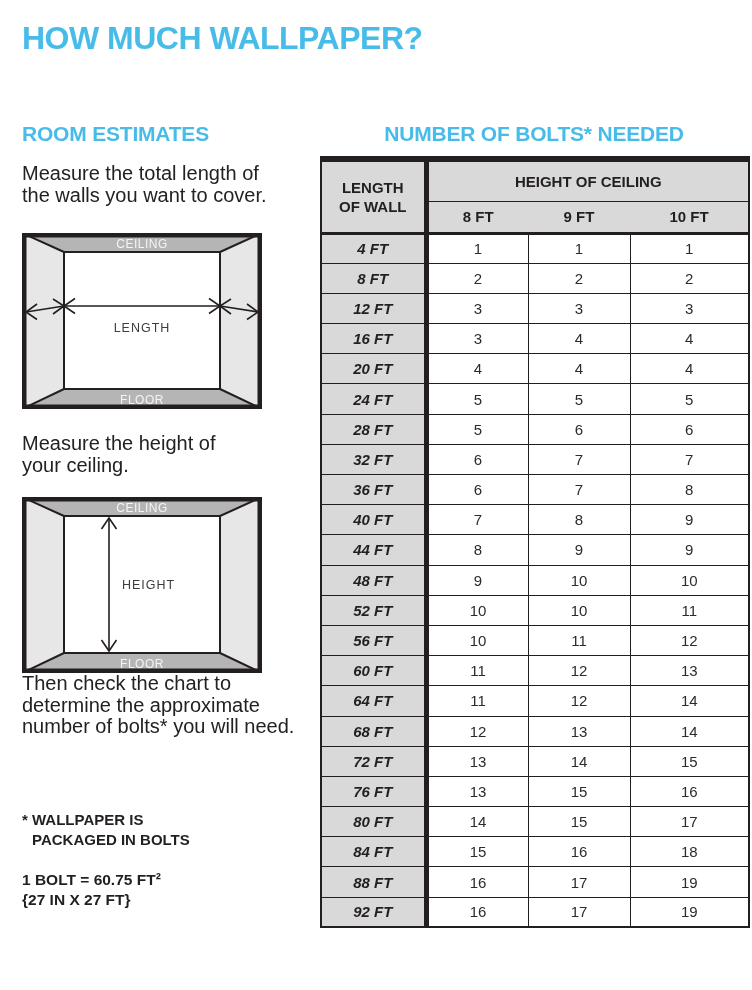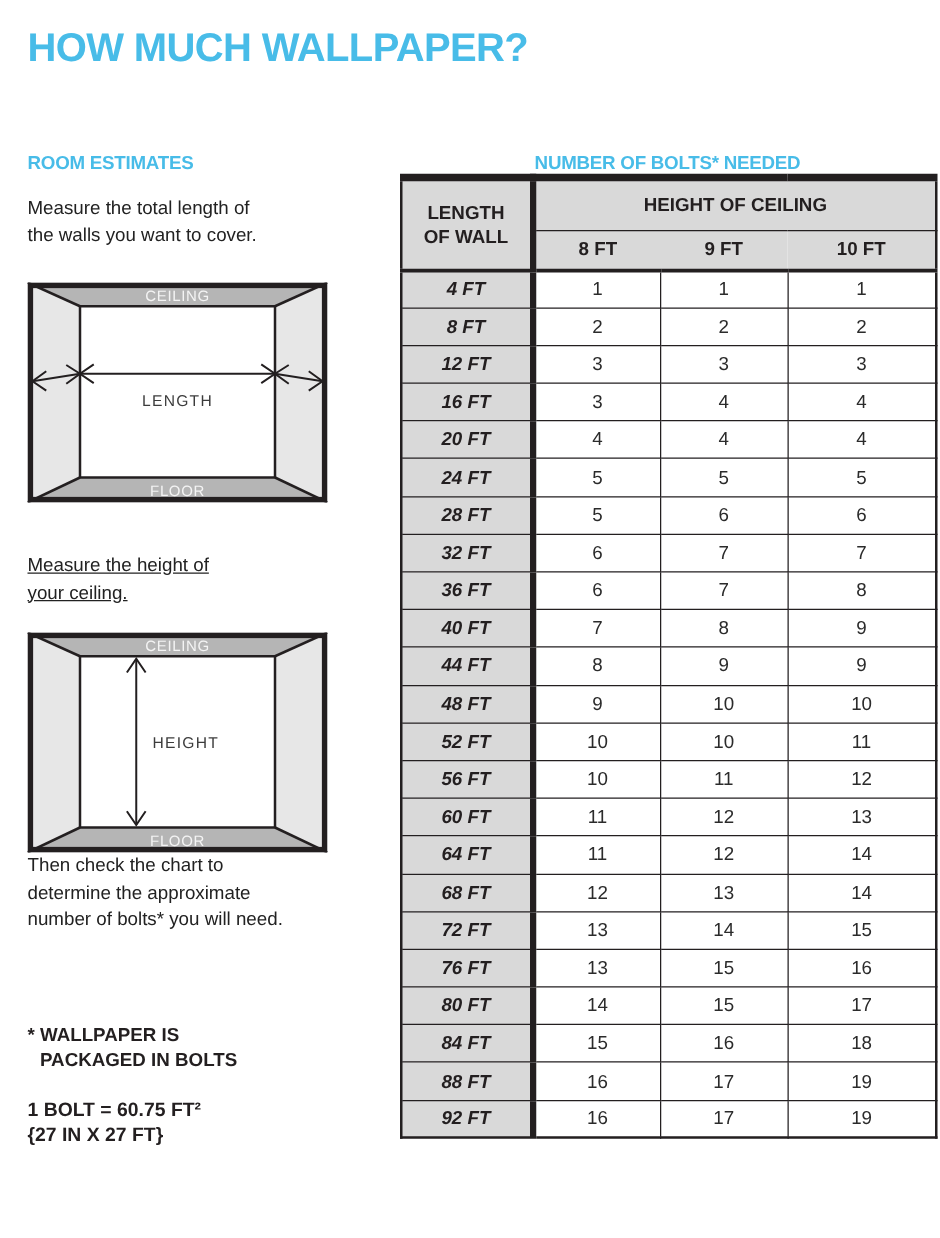--- a/index.html
+++ b/index.html
@@ -15,30 +15,30 @@
     width:752px;height:990px;position:relative;overflow:hidden;
     font-family:"Liberation Sans","DejaVu Sans",sans-serif;
     color:var(--ink);
   }
   .title{
     position:absolute;left:22px;top:20px;
     font-size:32px;font-weight:bold;letter-spacing:-0.5px;
     color:var(--accent);
   }
   .section-heading{
-    font-size:15px;font-weight:bold;color:var(--accent);
+    font-size:21px;font-weight:bold;color:var(--accent);
     letter-spacing:-0.2px;
   }
   .left-col{position:absolute;left:22px;top:122px;width:280px;}
   .right-col{position:absolute;left:320px;top:122px;width:428px;}
-  .right-col .section-heading{text-align:center;margin-bottom:0;}
-  .step{font-size:15px;line-height:21.5px;color:#222;}
+  .right-col .section-heading{text-align:center;margin-bottom:10px;}
+  .step{font-size:20px;line-height:21.5px;color:#222;}
   .step .ln{display:block;}
   .step1{margin-top:17px;}
-  .step2{margin-top:40px;text-decoration:underline;}
+  .step2{margin-top:24px;}
   .step3{}
   .diagram{display:block;}
   .diagram1{margin-top:27px;}
   .diagram2{margin-top:21px;}
   .svg-band-label{font-family:"Liberation Sans","DejaVu Sans",sans-serif;font-size:12px;fill:#F4F4F4;letter-spacing:0.5px;}
   .svg-measure-label{font-family:"Liberation Sans","DejaVu Sans",sans-serif;font-size:12.5px;fill:#3C3C3C;letter-spacing:1px;}
   .footnote{margin-top:72px;font-size:15px;font-weight:bold;line-height:20px;}
   .footnote .ln{display:block;}
   .footnote .ln2{padding-left:10px;}
   .bolt-info{margin-top:20px;font-size:15.5px;font-weight:bold;line-height:20px;}

